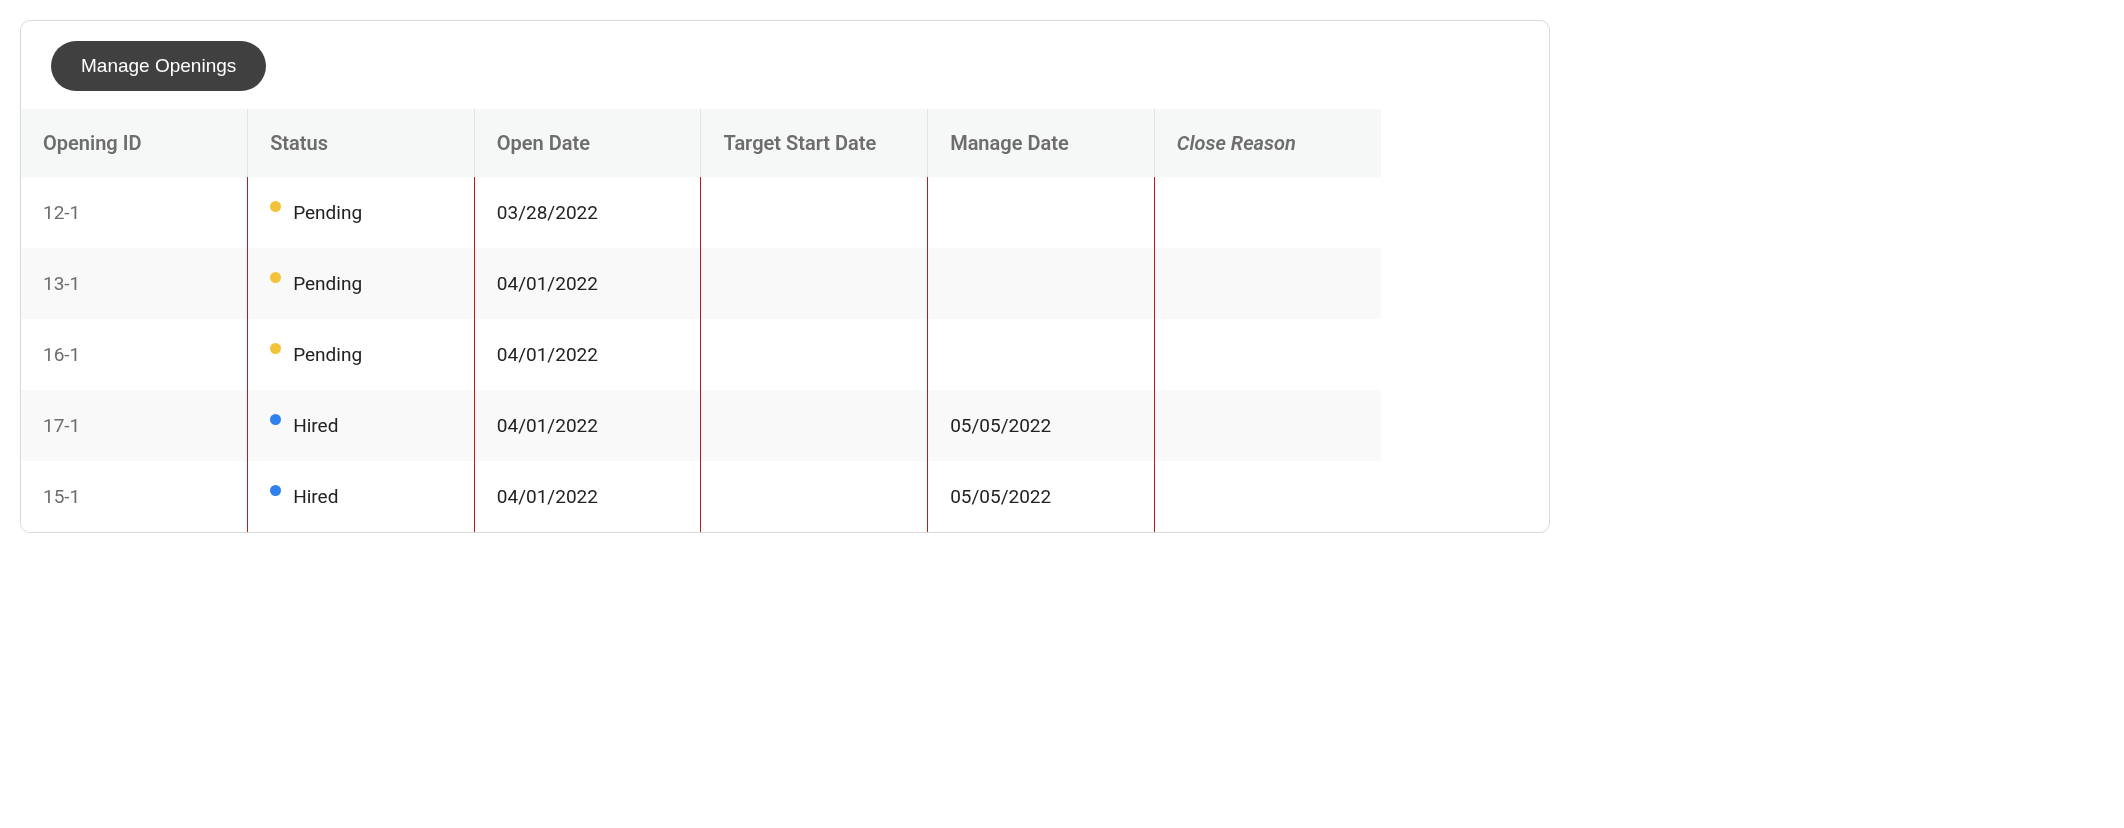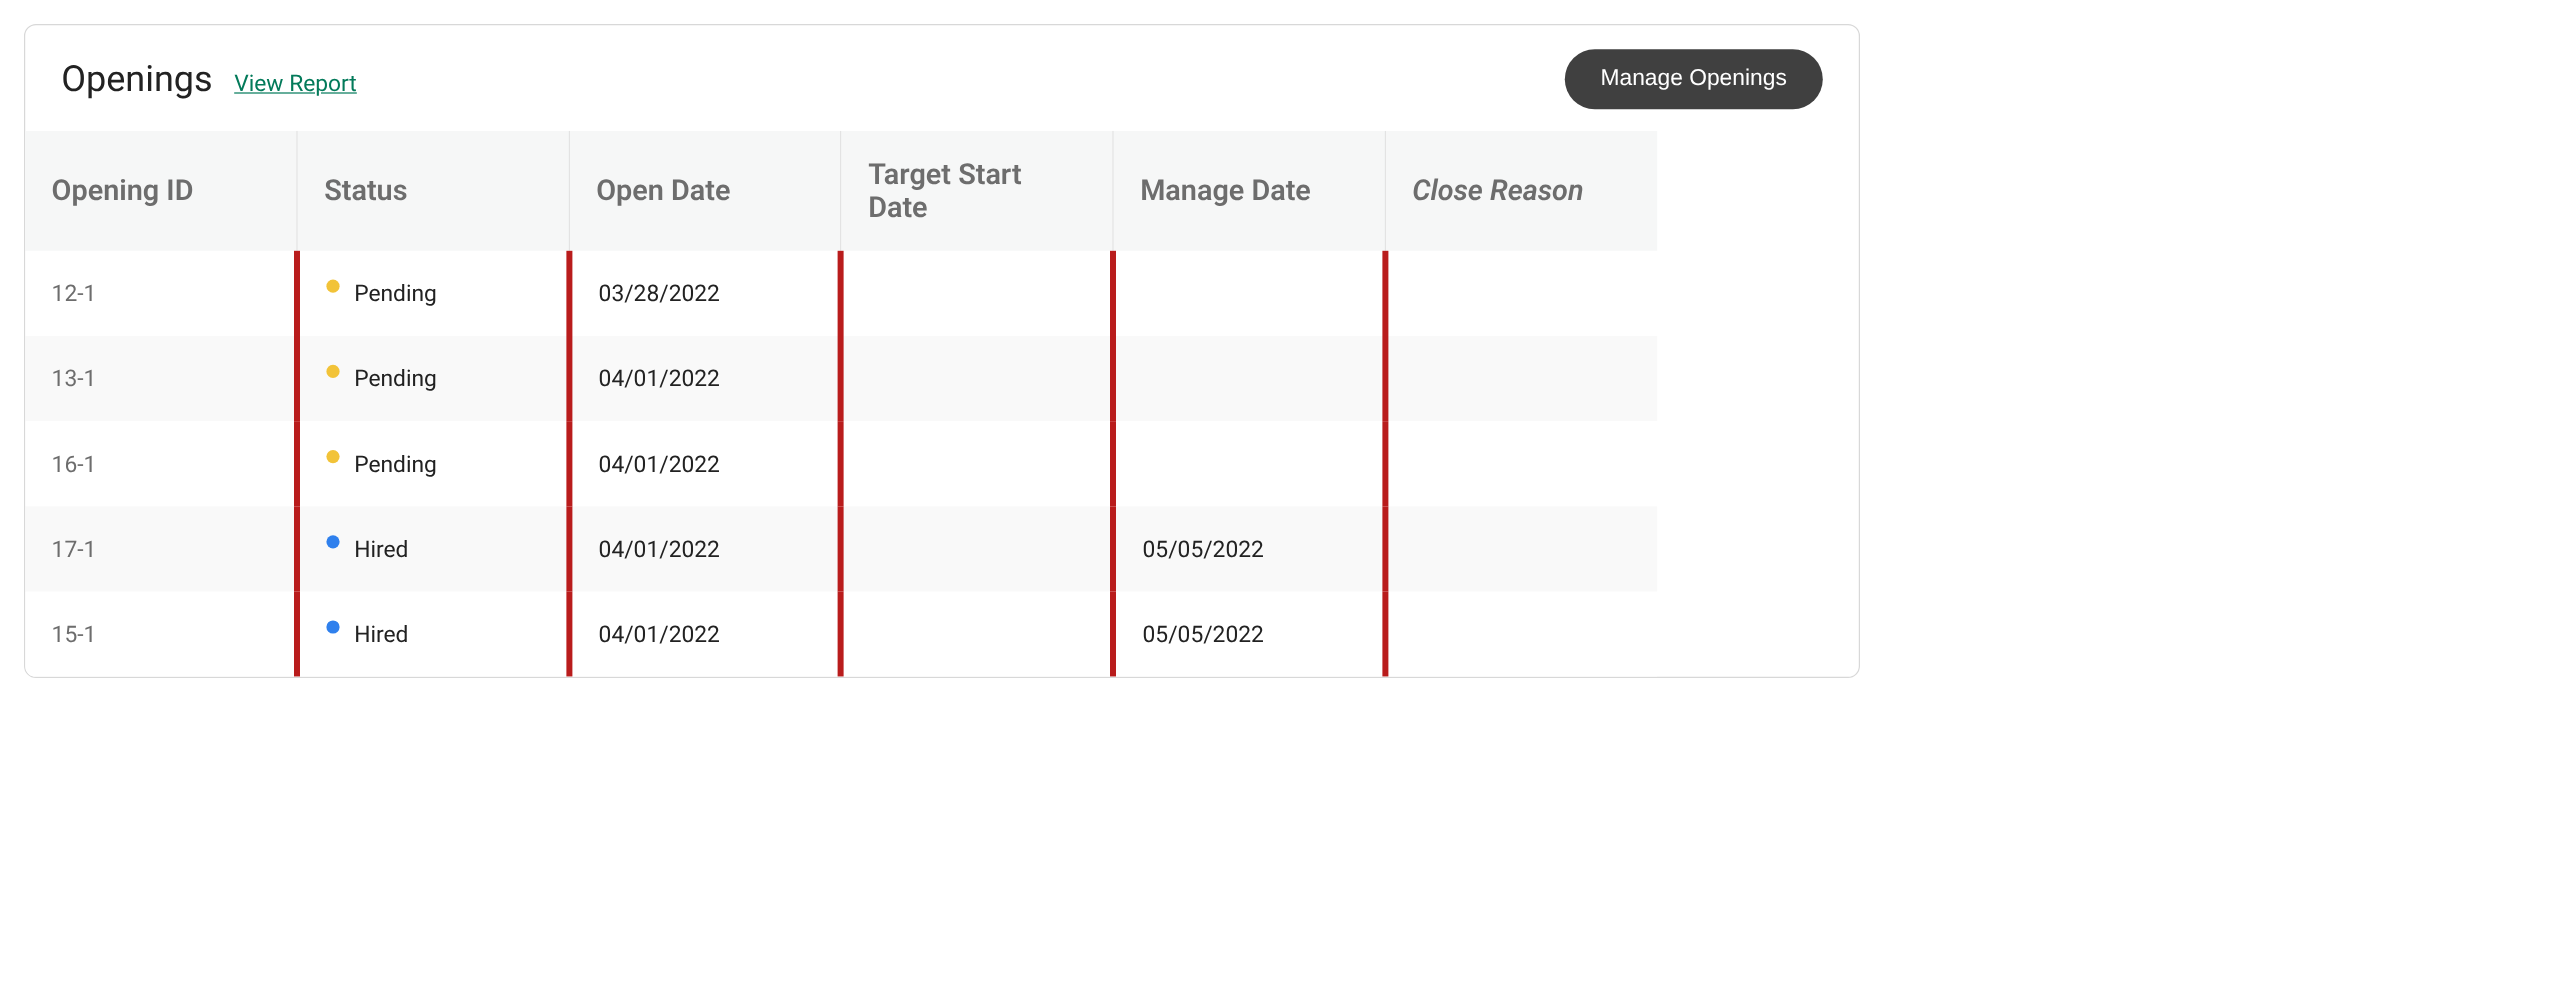--- a/index.html
+++ b/index.html
@@ -60,21 +60,21 @@
       background: #404040;
     }
     table {
       width: 100%;
       border-collapse: collapse;
       table-layout: fixed;
     }
     thead th {
       text-align: left;
       font-weight: 600;
-      font-size: 24px;
+      font-size: 20px;
       color: #6d6d6d;
       background: #f6f7f7;
       padding: 22px 22px;
       border-right: 1px solid #e3e3e3;
     }
     thead th:last-child {
       border-right: none;
     }
     .col-id { width: 225px; }
     .col-status { width: 225px; }
@@ -85,21 +85,21 @@
     tbody tr:nth-child(even) td {
       background: #f9f9f9;
     }
     tbody tr:nth-child(odd) td {
       background: #ffffff;
     }
     tbody td {
       padding: 24px 22px;
       font-size: 19px;
       color: #222;
-      border-right: 5px solid #b91c1c;
+      border-right: 1px solid #b91c1c;
       vertical-align: middle;
     }
     tbody td:last-child {
       border-right: none;
     }
     td.id-cell {
       color: #6d6d6d;
     }
     .status {
       display: flex;
@@ -119,24 +119,20 @@
     }
     .table-inner {
       width: 1360px;
     }
   </style>
 </head>
 <body>
 
 <div class="panel">
   <div class="panel-header">
-    <div class="title-group">
-      <h2 class="panel-title">Openings</h2>
-      <a class="view-report">View Report</a>
-    </div>
     <button class="manage-btn">Manage Openings</button>
   </div>
 
   <div class="table-wrapper">
     <div class="table-inner">
     <table>
       <thead>
         <tr>
           <th class="col-id">Opening ID</th>
           <th class="col-status">Status</th>

